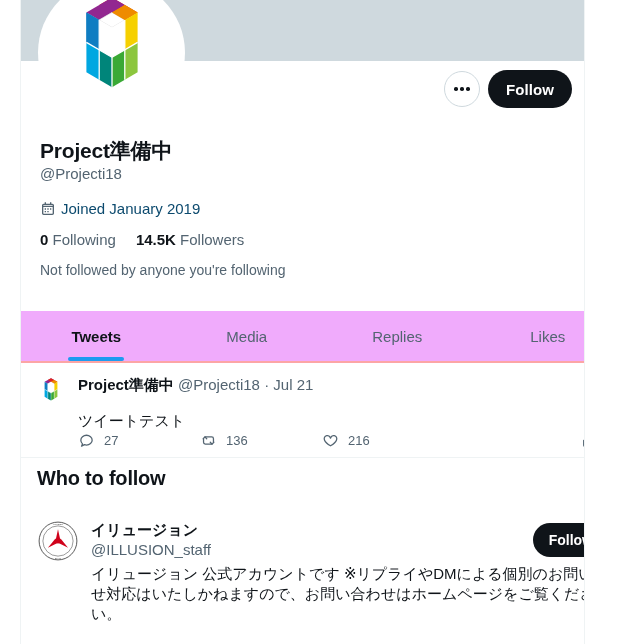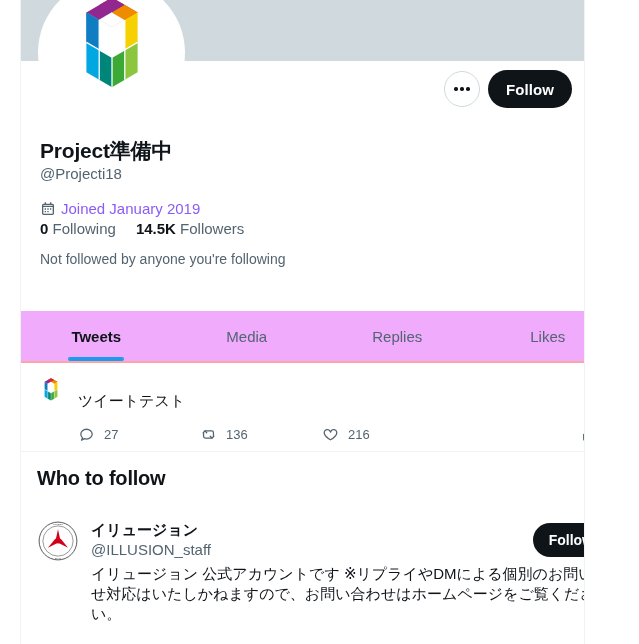--- a/index.html
+++ b/index.html
@@ -124,27 +124,28 @@
     color: #536471;
     line-height: 20px;
     margin-top: 1px;
   }
   .joined {
     display: flex;
     align-items: center;
     gap: 5px;
     margin-top: 15px;
     font-size: 15px;
-    color: #8b5cf6;
+    color: #0c4a6e;
     line-height: 20px;
   }
   .cal-icon { display: block; }
   .counts {
     display: flex;
     gap: 20px;
+    margin-top: 11px;
     font-size: 15px;
     line-height: 20px;
   }
   .count-item { color: #536471; cursor: pointer; }
   .count-num { color: #0f1419; font-weight: bold; }
   .not-followed {
     margin-top: 11px;
     font-size: 14px;
     color: #536471;
     line-height: 18px;
@@ -221,21 +222,20 @@
     top: 12px;
     color: #536471;
     font-size: 16px;
     line-height: 14px;
     letter-spacing: 1px;
     cursor: pointer;
   }
   .metrics {
     display: flex;
     align-items: center;
-    margin-top: 14px;
     max-width: 520px;
   }
   .metric {
     display: flex;
     align-items: center;
     gap: 9px;
     color: #536471;
     font-size: 13px;
     cursor: pointer;
     width: 122px;
@@ -462,20 +462,26 @@
           <g stroke="#ffffff" stroke-width="1.4" fill="none">
             <line x1="48" y1="29" x2="48" y2="85"></line>
             <line x1="36" y1="50" x2="60" y2="64"></line>
             <line x1="72" y1="29" x2="72" y2="85"></line>
             <line x1="60" y1="64" x2="84" y2="50"></line>
             <line x1="60" y1="36" x2="60" y2="92"></line>
           </g>
         </svg>
       </div>
       <div class="tweet-body">
+        <div class="tweet-head">
+          <span class="tw-name">Project準備中</span>
+          <span class="tw-handle">@Projecti18</span>
+          <span class="tw-sep">·</span>
+          <span class="tw-date">Jul 21</span>
+        </div>
         <div class="tweet-text">ツイートテスト</div>
 
         <div class="metrics">
           <div class="metric">
             <svg width="17" height="17" viewBox="0 0 24 24" fill="none" stroke="#536471" stroke-width="1.8">
               <path d="M20 11.5c0 3.8-3.6 6.9-8 6.9-1 0-2-.2-2.9-.5L5 20l1.3-3.2C4.9 15.4 4 13.6 4 11.5 4 7.7 7.6 4.6 12 4.6s8 3.1 8 6.9z" stroke-linejoin="round"></path>
             </svg>
             <span>27</span>
           </div>
           <div class="metric">

